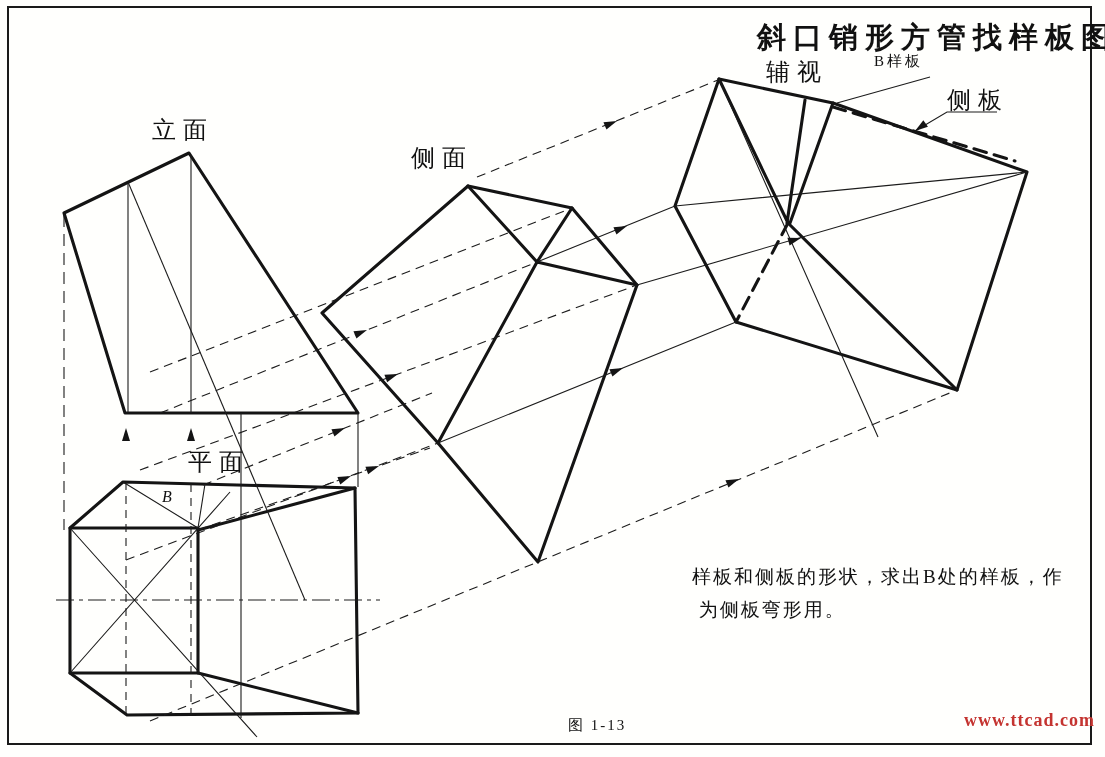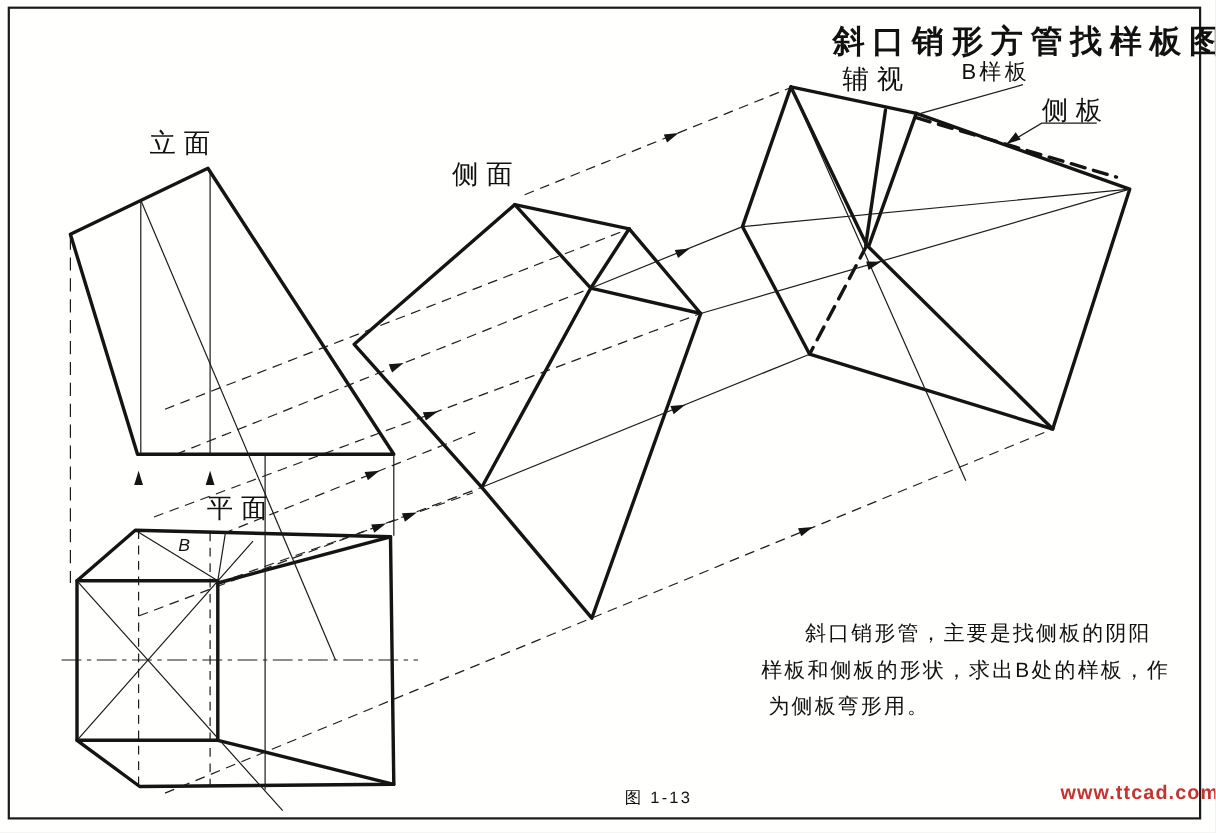--- a/index.html
+++ b/index.html
@@ -1,24 +1,24 @@
 <!DOCTYPE html>
 <html><head>
 <meta charset="utf-8">
 <style>
   html,body{margin:0;padding:0;background:#e8e8e8;}
   .page{
     position:relative;width:1105px;height:757px;background:#fffffd;
-    font-family:Liberation Sans, sans-serif;color:#1a1a1a;overflow:hidden;
+    font-family:Liberation Serif, serif;color:#1a1a1a;overflow:hidden;
   }
   svg.draw{position:absolute;left:0;top:0;}
   .lbl{position:absolute;white-space:nowrap;color:#111;}
   .title{font-size:29px;font-weight:bold;letter-spacing:7px;}
   .small{font-size:24px;letter-spacing:7px;}
-  .small-tight{font-size:20px;letter-spacing:3px;}
+  .small-tight{font-size:15px;letter-spacing:3px;}
   .pointB{font-size:16px;font-style:italic;letter-spacing:0;}
   .para{position:absolute;left:692px;top:560px;width:402px;font-size:19px;
         line-height:33px;letter-spacing:2px;color:#111;}
   .para .l1{text-indent:2.1em;}
   .para .l3{text-indent:0.35em;}
   .caption{font-size:15px;letter-spacing:2px;}
   .watermark{font-size:18px;font-weight:bold;letter-spacing:1px;color:#c43430;}
 </style>
 </head>
 <body>
@@ -104,30 +104,29 @@
   </svg>
 
   <div class="lbl title" style="left:757px;top:18px;">斜口销形方管找样板图</div>
 
   <div class="lbl small" style="left:766px;top:56px;">辅视</div>
 
   <div class="lbl small-tight" style="left:874px;top:52px;">B样板</div>
 
   <div class="lbl small" style="left:947px;top:84px;">侧板</div>
 
-  <div class="lbl small" style="left:136px;top:114px;">立面</div>
+  <div class="lbl small" style="left:152px;top:114px;">立面</div>
 
   <div class="lbl small" style="left:411px;top:142px;">侧面</div>
 
   <div class="lbl small" style="left:188px;top:446px;">平面</div>
 
   <div class="lbl pointB" style="left:162px;top:488px;">B</div>
 
   <div class="para">
-    <div class="l1">斜口销形管，主要是找侧板的阴阳</div>
     <div class="l2">样板和侧板的形状，求出B处的样板，作</div>
     <div class="l3">为侧板弯形用。</div>
   </div>
 
   <div class="lbl caption" style="left:568px;top:716px;">图 1-13</div>
 
   <div class="lbl watermark" style="left:964px;top:710px;">www.ttcad.com</div>
 
 </div>
 

